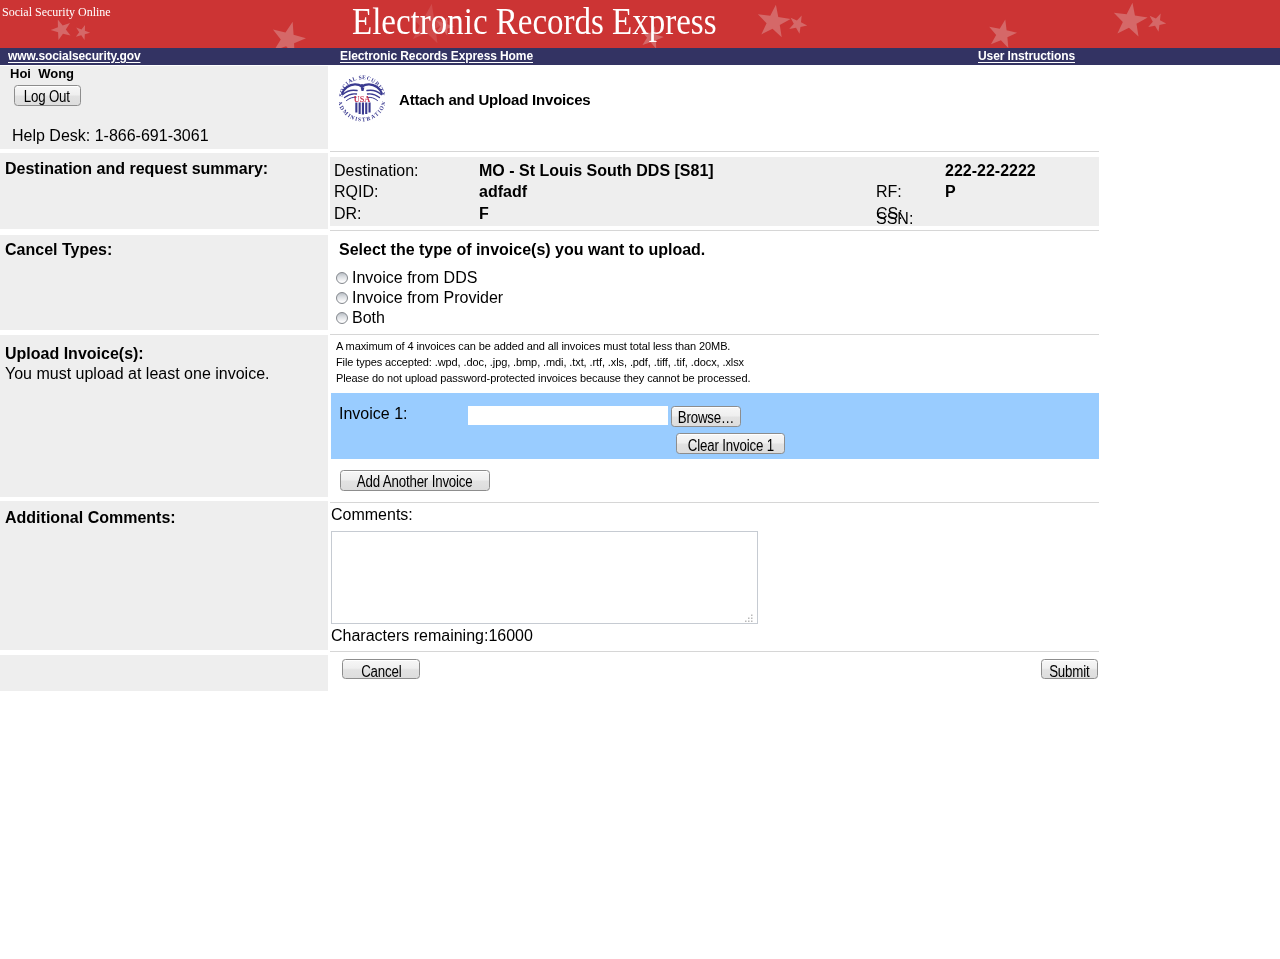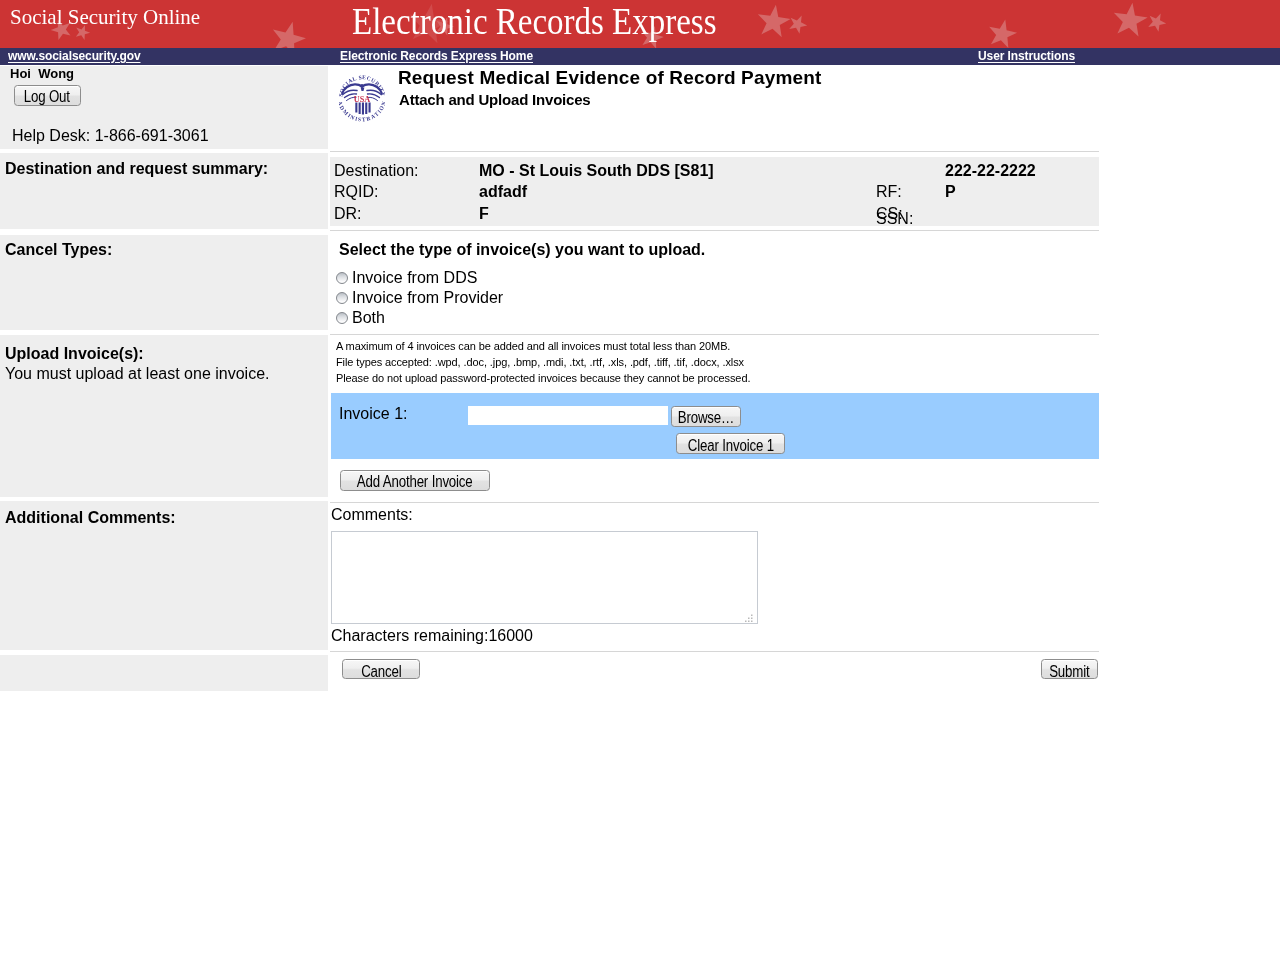--- a/index.html
+++ b/index.html
@@ -2,21 +2,21 @@
 <html><head>
 <meta charset="utf-8">
 <title>Electronic Records Express</title>
 <style>
 html,body{margin:0;padding:0;background:#fff;}
 body{font-family:"Liberation Sans",sans-serif;color:#000;}
 #page{position:relative;width:1280px;height:959px;overflow:hidden;background:#fff;}
 .abs{position:absolute;}
 
 #banner{position:absolute;left:0;top:0;width:1280px;height:48px;background:#CC3434;overflow:hidden;}
-#sso{position:absolute;left:10px;top:5px;font-family:"Liberation Serif",serif;font-size:21px;color:#fff;}
+#sso{position:absolute;left:2px;top:5px;font-family:"Liberation Serif",serif;font-size:12px;color:#fff;}
 #ere{position:absolute;left:352px;top:-0.5px;font-family:"Liberation Serif",serif;font-size:37px;color:#fff;transform:scaleX(0.8914);transform-origin:0 0;white-space:nowrap;}
 #nav1{position:absolute;left:0;top:48px;width:1280px;height:17px;background:#333363;}
 .navlink{position:absolute;top:48.5px;height:14px;font-size:12px;font-weight:bold;color:#fff;letter-spacing:-0.1px;text-decoration:underline;text-underline-offset:2px;}
 
 .lcell{position:absolute;left:0;width:328px;background:#EEEEEE;}
 .line{position:absolute;left:330px;width:769px;height:1px;background:#D6D6D6;}
 .lbold{font-weight:bold;font-size:16px;}
 
 .btn{position:absolute;box-sizing:border-box;display:flex;align-items:center;justify-content:center;font-family:"Liberation Sans",sans-serif;color:#000;background:linear-gradient(#F7F7F7 0%,#EFEFEF 45%,#E2E2E2 55%,#DDDDDD 100%);border:1px solid #8D8D8D;border-radius:3.5px;box-shadow:inset 0 1px 0 #fff;}
 .bl{display:inline-block;font-size:16px;transform:scaleX(0.83);transform-origin:50% 50%;letter-spacing:-0.2px;white-space:nowrap;}
@@ -107,21 +107,20 @@
   <path d="M21.6,14.5 L25.4,14.5 L24.5,18 L22.5,18 Z" fill="#3A3A90"></path>
   <text x="23" y="28.5" font-size="8.2" font-weight="bold" fill="#C62F4E" text-anchor="middle" font-family="Liberation Serif,serif">USA</text>
   <g fill="#3A3A90">
     <rect x="16.3" y="29.5" width="2.1" height="10"></rect>
     <rect x="19.6" y="29.5" width="2.1" height="11.5"></rect>
     <rect x="22.9" y="29.5" width="2.1" height="12"></rect>
     <rect x="26.2" y="29.5" width="2.1" height="11.5"></rect>
     <rect x="29.5" y="29.5" width="2.1" height="10"></rect>
   </g>
 </svg></div>
-  <div class="abs" style="left:398px;top:67px;font-size:19px;letter-spacing:0.15px;font-weight:bold;">Request Medical Evidence of Record Payment</div>
   <div class="abs" style="left:399px;top:91px;font-size:15px;letter-spacing:-0.2px;font-weight:bold;">Attach and Upload Invoices</div>
 
   <div class="abs" style="left:330px;top:157px;width:769px;height:69px;background:#EEEEEE;"></div>
   <div class="abs t16" style="left:334px;top:161.5px;">Destination:</div>
   <div class="abs b16" style="left:479px;top:161.5px;">MO - St Louis South DDS [S81]</div>
   <div class="abs t16" style="left:876px;top:161.5px;margin-top:48px;">SSN:</div>
   <div class="abs b16" style="left:945px;top:161.5px;">222-22-2222</div>
   <div class="abs t16" style="left:334px;top:183px;">RQID:</div>
   <div class="abs b16" style="left:479px;top:183px;">adfadf</div>
   <div class="abs t16" style="left:876px;top:183px;">RF:</div>

